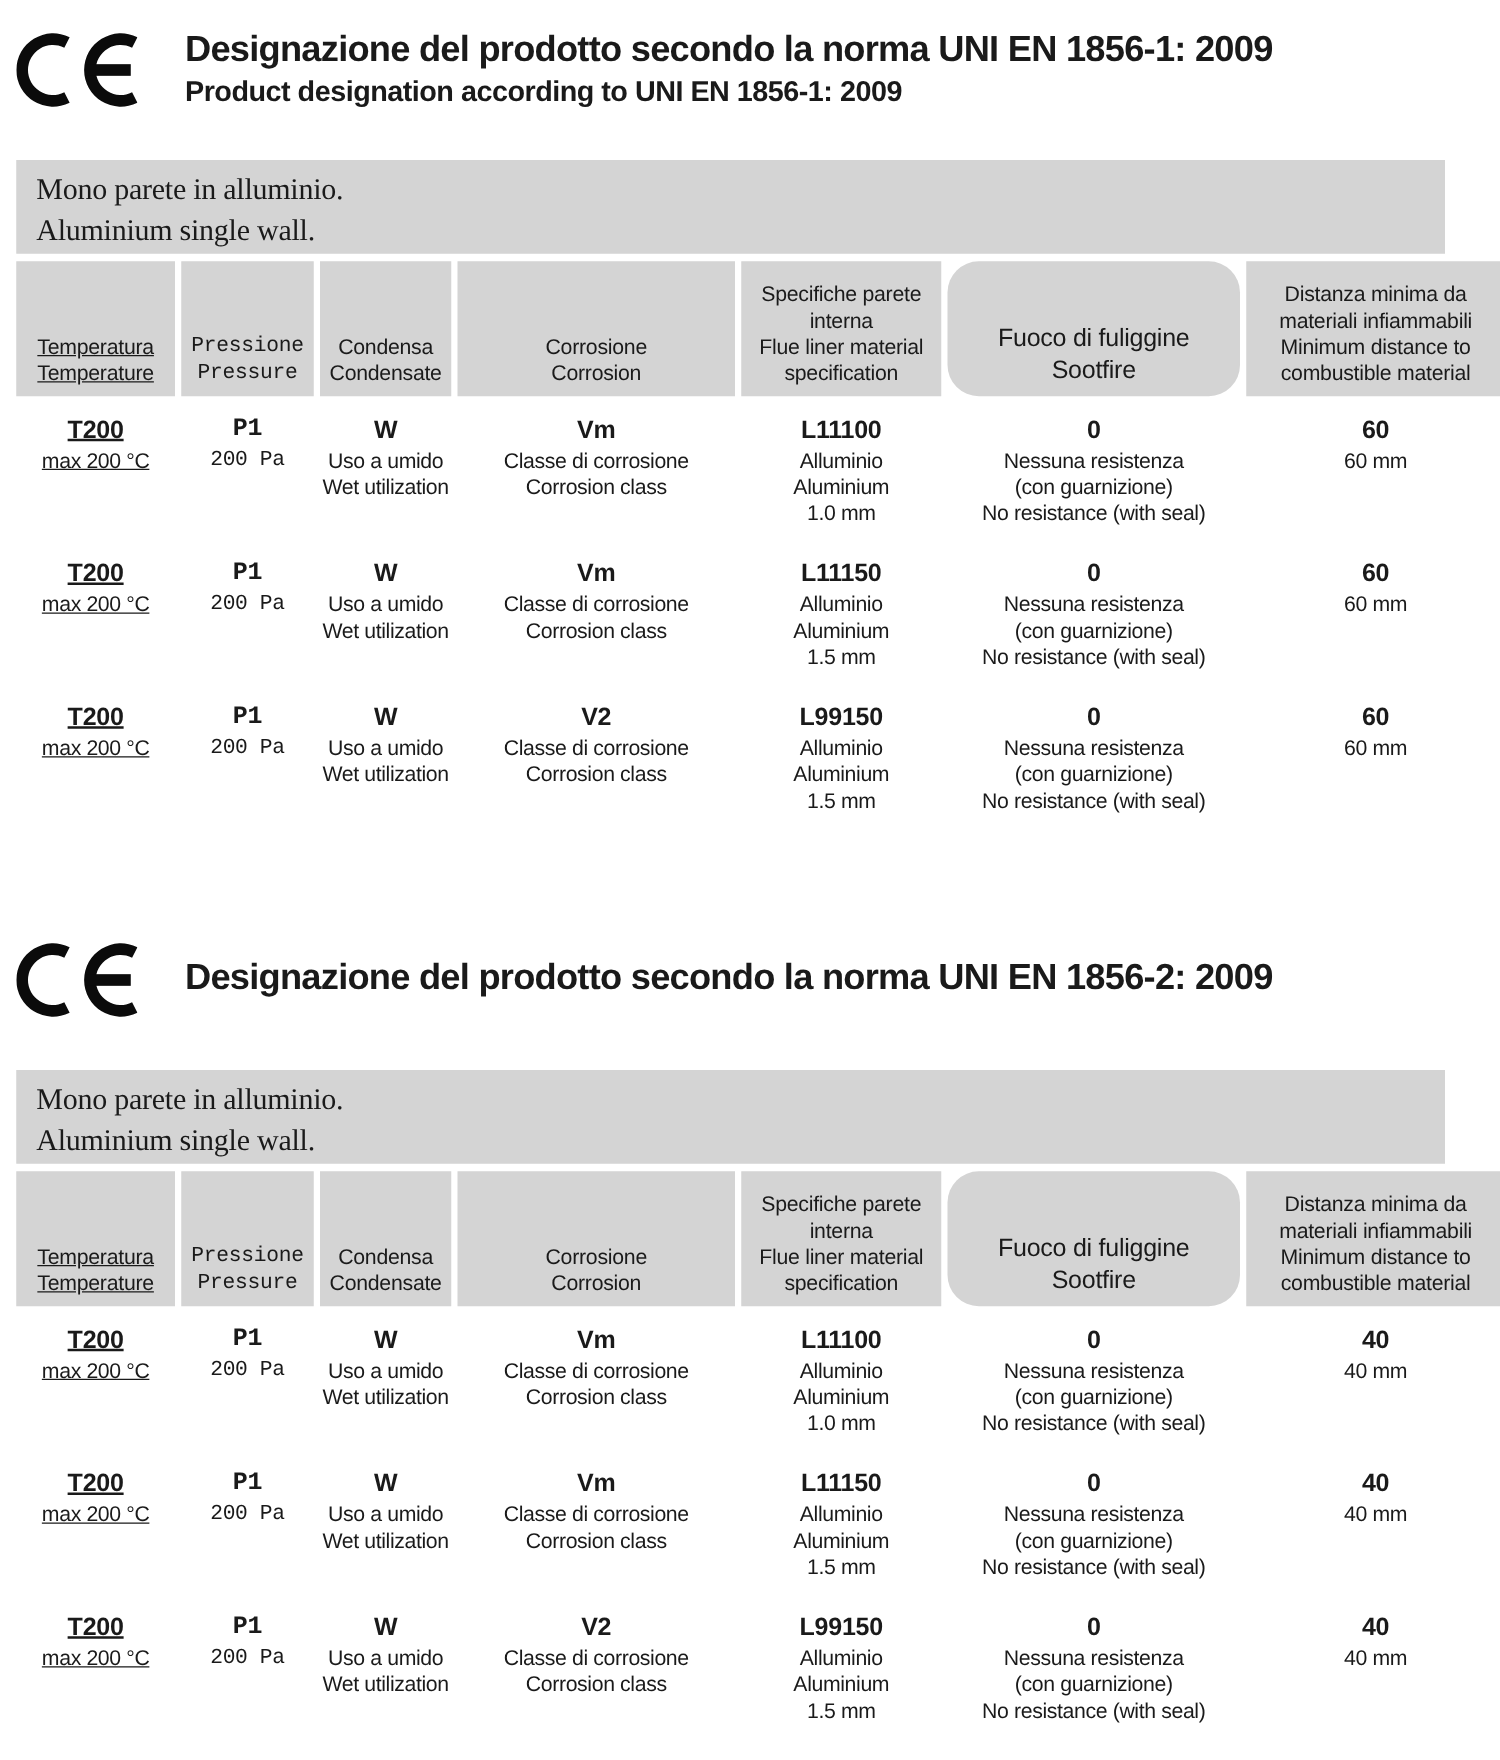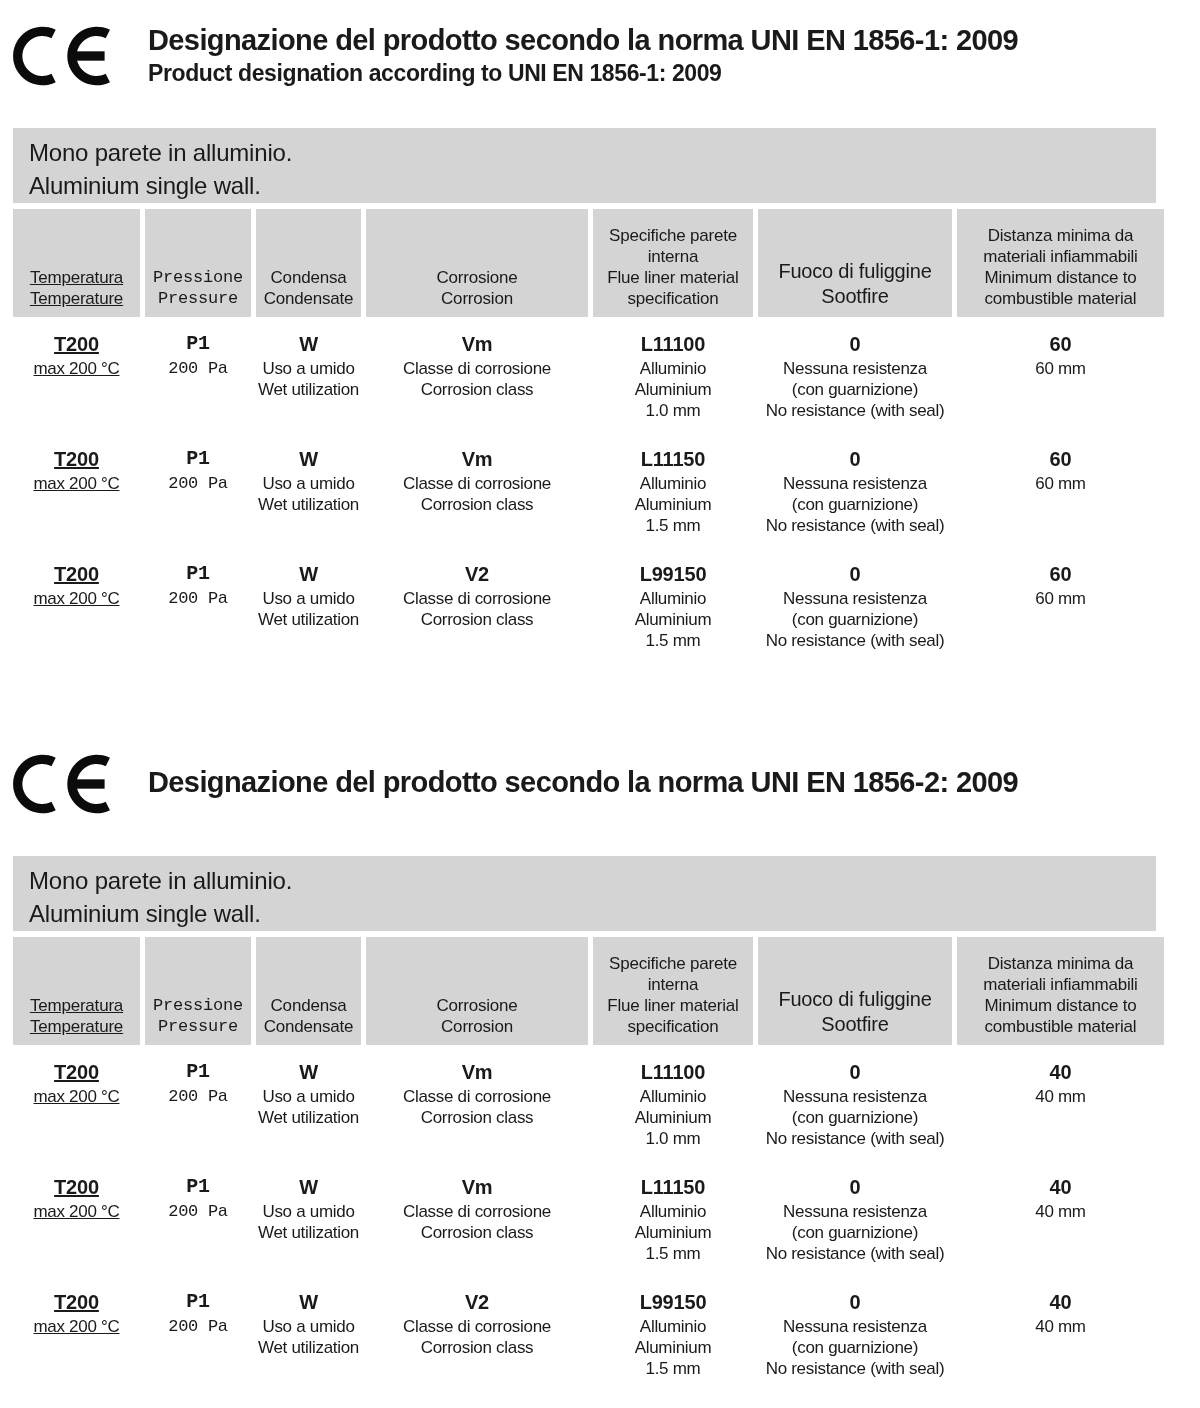--- a/index.html
+++ b/index.html
@@ -9,41 +9,41 @@
     padding:21px 0 0 13px;box-sizing:border-box;
   }
   .block{width:1143px;}
   .head{display:flex;align-items:center;}
   .ce{width:97px;height:64px;flex:none;margin-top:3px;fill:#0b0b0b;}
   .titles{margin-left:38px;}
   .title-it{font-size:29px;font-weight:700;letter-spacing:-0.6px;margin:0;line-height:33px;}
   .title-en{font-size:23px;font-weight:700;letter-spacing:-0.4px;margin:3px 0 0;line-height:26px;}
   .banner{
     margin-top:40px;background:#d4d4d4;height:75px;box-sizing:border-box;
-    padding:8px 16px 0;font-size:24px;line-height:33px;letter-spacing:-0.2px;
+    padding:8px 16px 0;font-size:24px;line-height:33px;letter-spacing:-0.2px;font-family:Liberation Serif, serif;
   }
   .thead{margin-top:6px;display:flex;gap:5px;height:108px;}
   .th{
     background:#d4d4d4;box-sizing:border-box;
     display:flex;align-items:flex-end;justify-content:center;
     padding-bottom:8px;
   }
   .th span{white-space:pre;text-align:center;font-size:17px;line-height:21px;letter-spacing:-0.2px;}
   .th.c6 span{font-size:20px;line-height:25px;}
   .tbody{margin-top:14px;}
   .trow{display:flex;gap:5px;height:115px;text-align:center;}
   .td{box-sizing:border-box;}
   .val{font-size:20px;font-weight:700;line-height:26px;letter-spacing:-0.2px;}
   .desc{font-size:17px;line-height:21px;white-space:pre;letter-spacing:-0.3px;margin-top:1px;}
   .c1{width:127px;flex:none;text-decoration:underline;}
   .c2{width:106px;flex:none;font-family:Liberation Mono, monospace;}
   .c3{width:105px;flex:none;}
   .c4{width:222px;flex:none;}
   .c5{width:160px;flex:none;}
-  .c6{width:194px;flex:none;}
+  .c6{width:234px;flex:none;border-radius:25px;}
   .c7{width:207px;flex:none;}
   .block + .block{margin-top:73px;}
 </style>
 </head>
 <body>
 
 <section class="block">
   <div class="head">
     <svg class="ce" viewBox="0 0 109 72" aria-label="CE">
       <path d="M48 6.6 A33 33 0 1 0 48 65.4 L43.2 56.05 A22.5 22.5 0 1 1 43.2 15.95 Z"></path>

